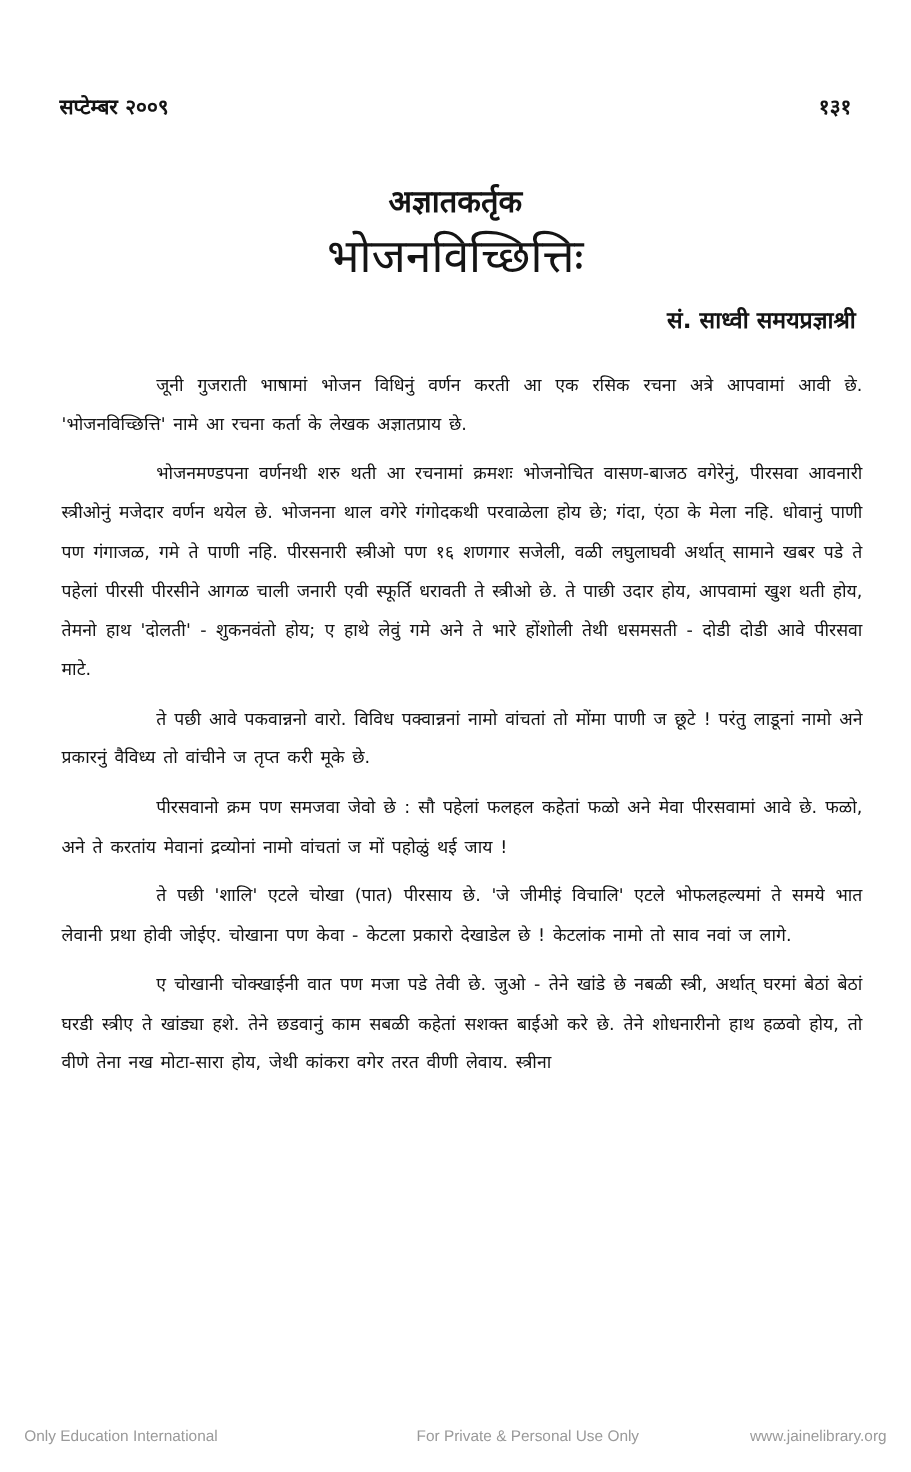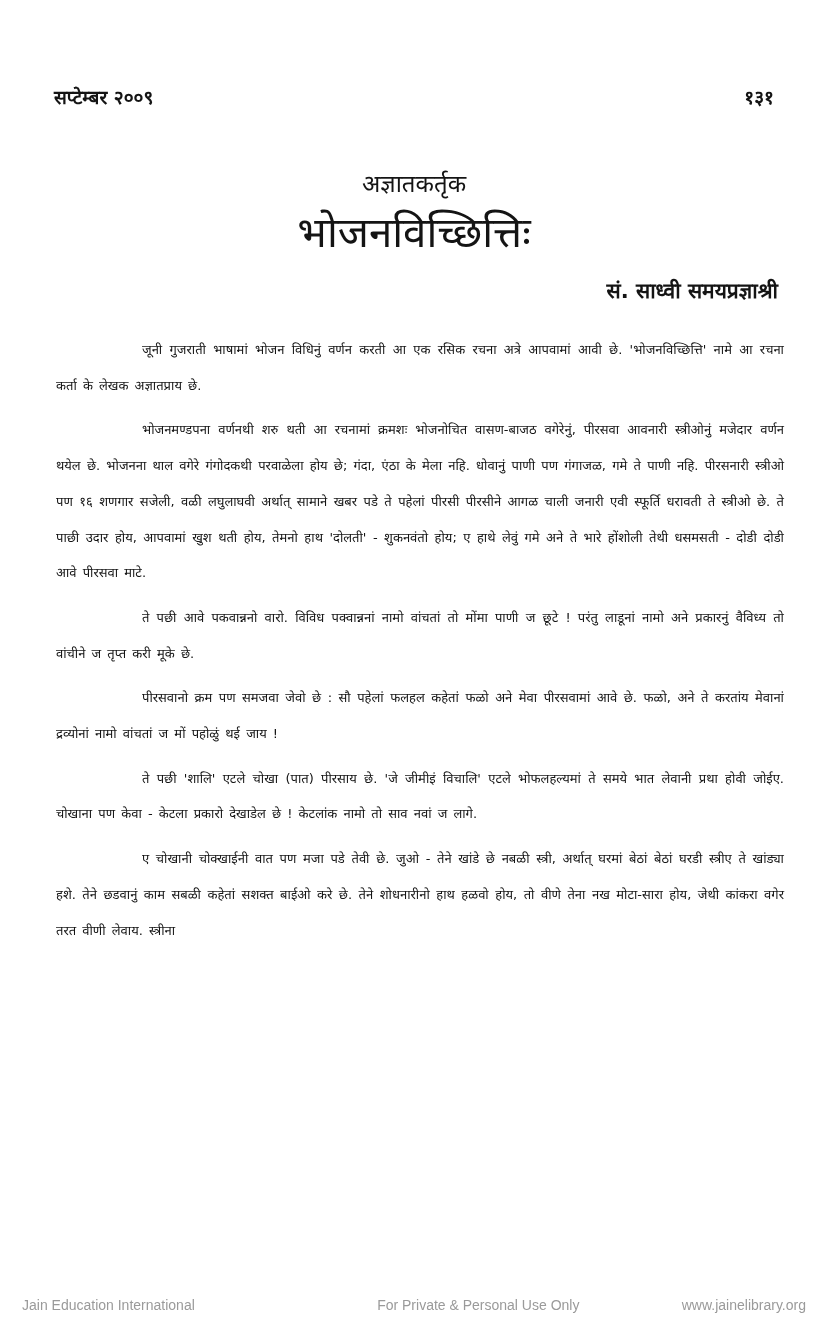--- a/index.html
+++ b/index.html
@@ -28,23 +28,23 @@
       font-weight: bold;
     }
     .title-block {
       position: absolute;
       top: 168px;
       left: 0;
       width: 828px;
       text-align: center;
     }
     .subtitle {
-      font-size: 24px;
+      font-size: 28px;
       line-height: 32px;
-      font-weight: normal;
+      font-weight: bold;
     }
     .title {
       margin-top: 12px;
       font-size: 42px;
       line-height: 42px;
       font-weight: normal;
     }
     .editor {
       position: absolute;
       top: 276px;
@@ -53,21 +53,21 @@
       font-weight: bold;
     }
     .body-text {
       position: absolute;
       top: 332px;
       left: 56px;
       width: 728px;
     }
     .para {
       margin: 0;
-      font-size: 13px;
+      font-size: 16px;
       line-height: 35.7px;
       text-align: justify;
       text-align-last: left;
       text-indent: 86px;
       word-spacing: 2px;
     }
     .para + .para {
       margin-top: 9px;
     }
     .footer {
@@ -103,16 +103,16 @@
 <div class="body-text">
   <p class="para">जूनी गुजराती भाषामां भोजन विधिनुं वर्णन करती आ एक रसिक रचना अत्रे आपवामां आवी छे. 'भोजनविच्छित्ति' नामे आ रचना कर्ता के लेखक अज्ञातप्राय छे.</p>
   <p class="para">भोजनमण्डपना वर्णनथी शरु थती आ रचनामां क्रमशः भोजनोचित वासण-बाजठ वगेरेनुं, पीरसवा आवनारी स्त्रीओनुं मजेदार वर्णन थयेल छे. भोजनना थाल वगेरे गंगोदकथी परवाळेला होय छे; गंदा, एंठा के मेला नहि. धोवानुं पाणी पण गंगाजळ, गमे ते पाणी नहि. पीरसनारी स्त्रीओ पण १६ शणगार सजेली, वळी लघुलाघवी अर्थात् सामाने खबर पडे ते पहेलां पीरसी पीरसीने आगळ चाली जनारी एवी स्फूर्ति धरावती ते स्त्रीओ छे. ते पाछी उदार होय, आपवामां खुश थती होय, तेमनो हाथ 'दोलती' - शुकनवंतो होय; ए हाथे लेवुं गमे अने ते भारे होंशोली तेथी धसमसती - दोडी दोडी आवे पीरसवा माटे.</p>
   <p class="para">ते पछी आवे पकवान्ननो वारो. विविध पक्वान्ननां नामो वांचतां तो मोंमा पाणी ज छूटे ! परंतु लाडूनां नामो अने प्रकारनुं वैविध्य तो वांचीने ज तृप्त करी मूके छे.</p>
   <p class="para">पीरसवानो क्रम पण समजवा जेवो छे : सौ पहेलां फलहल कहेतां फळो अने मेवा पीरसवामां आवे छे. फळो, अने ते करतांय मेवानां द्रव्योनां नामो वांचतां ज मों पहोळुं थई जाय !</p>
   <p class="para">ते पछी 'शालि' एटले चोखा (पात) पीरसाय छे. 'जे जीमीइं विचालि' एटले भोफलहल्यमां ते समये भात लेवानी प्रथा होवी जोईए. चोखाना पण केवा - केटला प्रकारो देखाडेल छे ! केटलांक नामो तो साव नवां ज लागे.</p>
   <p class="para">ए चोखानी चोक्खाईनी वात पण मजा पडे तेवी छे. जुओ - तेने खांडे छे नबळी स्त्री, अर्थात् घरमां बेठां बेठां घरडी स्त्रीए ते खांड्या हशे. तेने छडवानुं काम सबळी कहेतां सशक्त बाईओ करे छे. तेने शोधनारीनो हाथ हळवो होय, तो वीणे तेना नख मोटा-सारा होय, जेथी कांकरा वगेर तरत वीणी लेवाय. स्त्रीना</p>
 </div>
 
 <div class="footer">
-  <span>Jain Education International</span>
+  <span>Only Education International</span>
   <span>For Private &amp; Personal Use Only</span>
   <span>www.jainelibrary.org</span>
 </div>
 
 </body></html>

